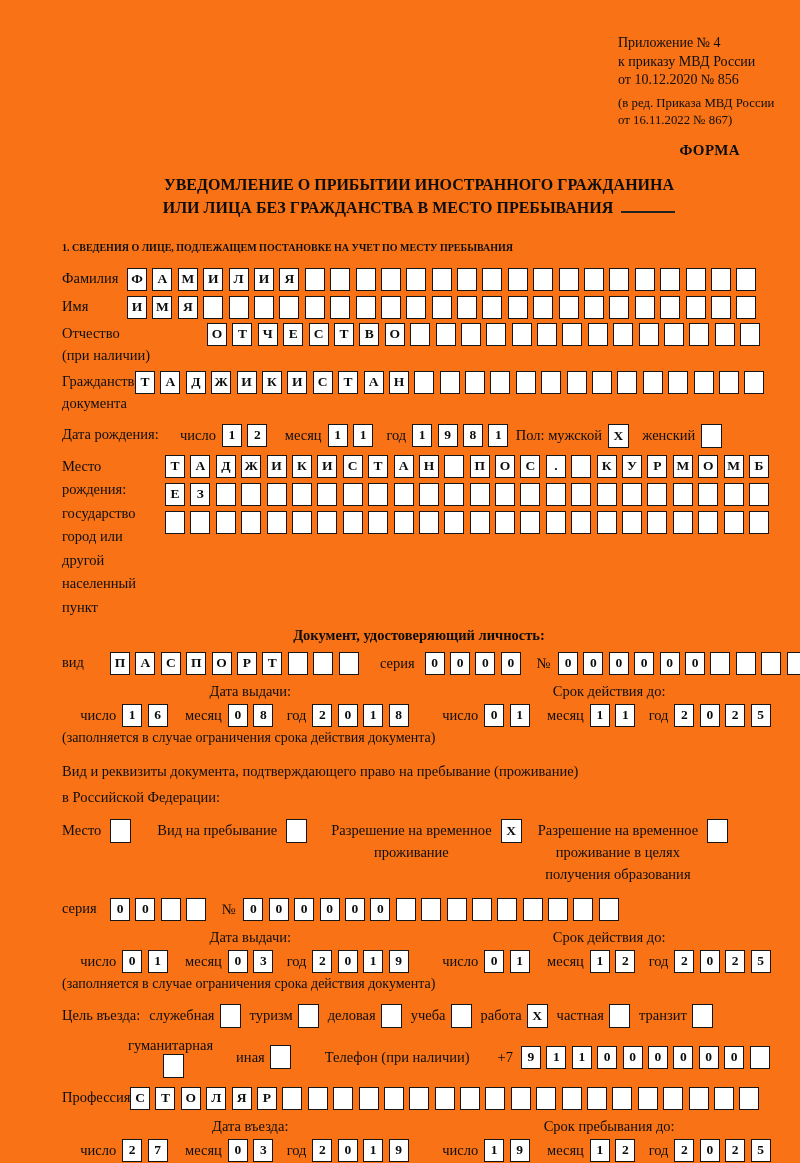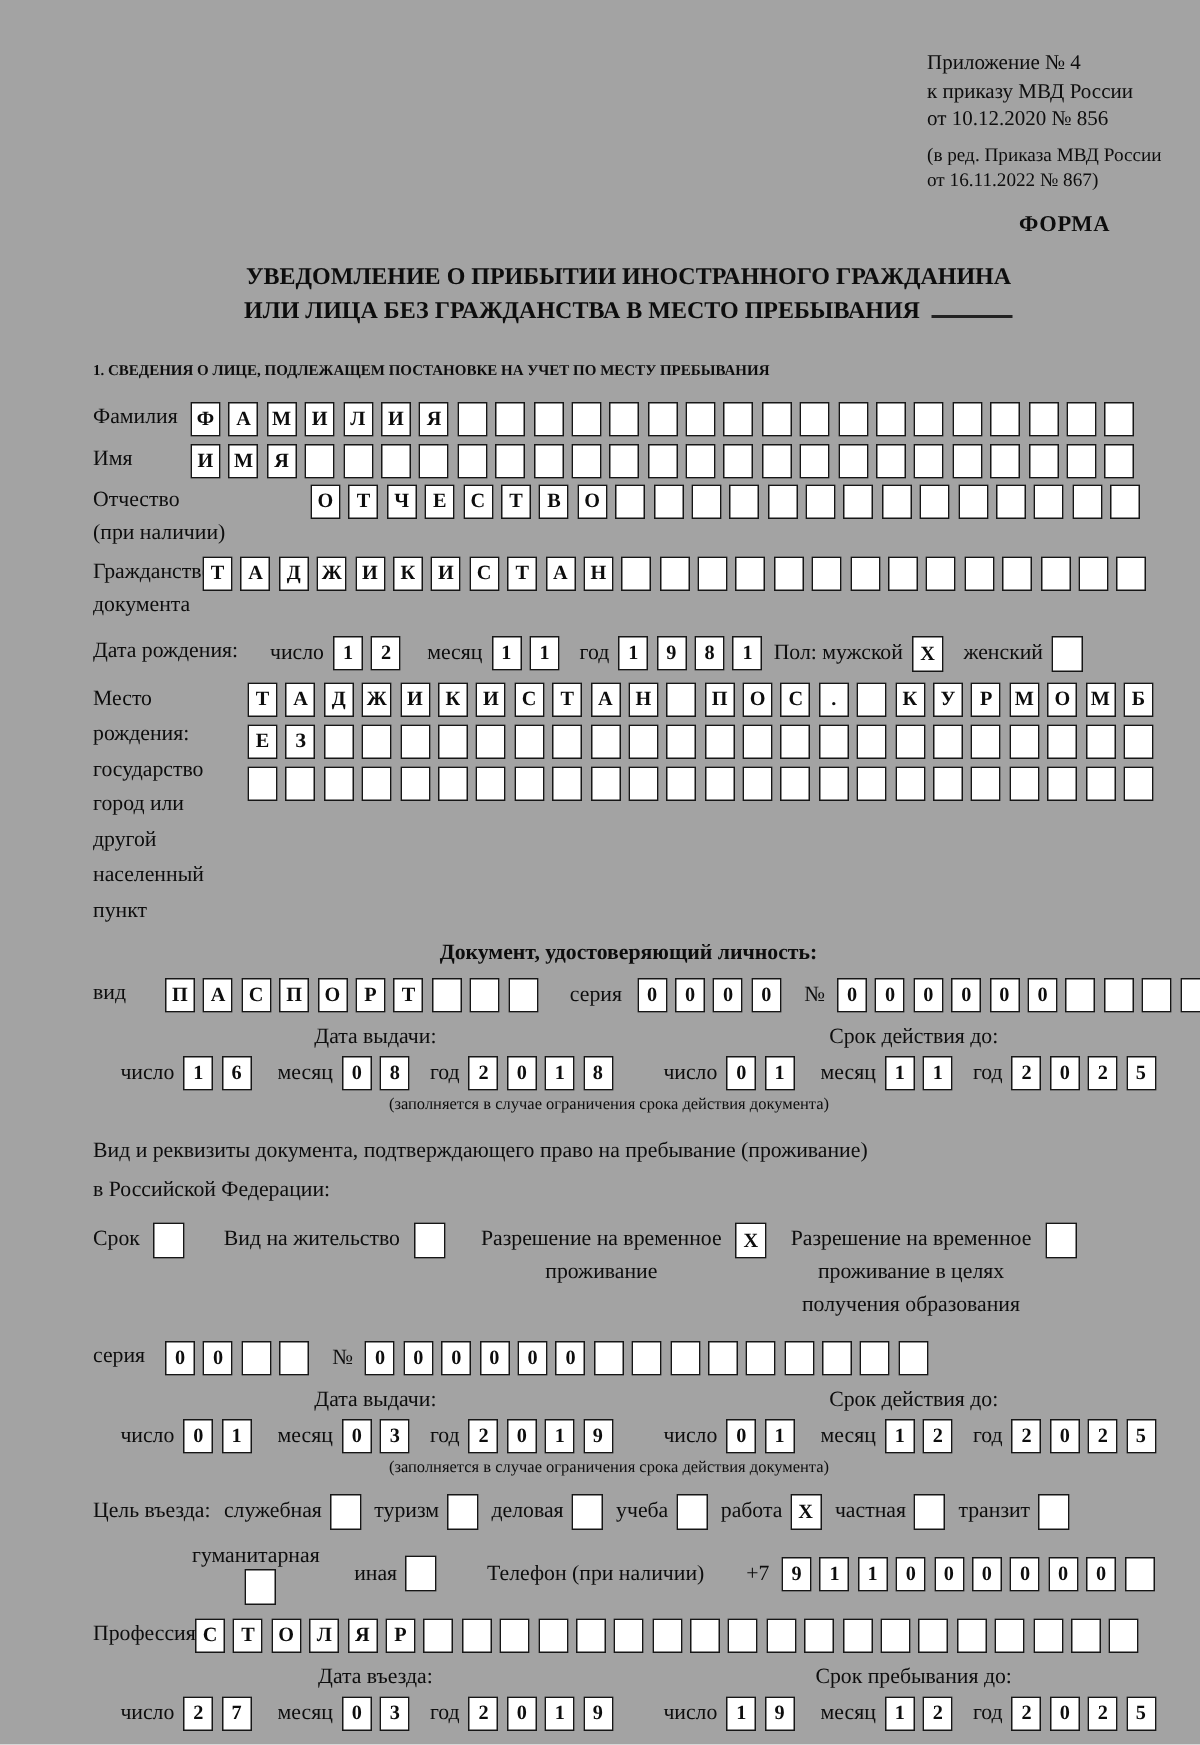--- a/index.html
+++ b/index.html
@@ -1,18 +1,18 @@
 <!DOCTYPE html>
 <html><head>
 <meta charset="utf-8">
 <title>Уведомление о прибытии</title>
 <style>
   *{box-sizing:border-box;}
   html,body{margin:0;padding:0;background:#fff;}
-  .page{width:800px;height:1163px;padding:34px 24px 0 62px;background:#a3a3a3;color:#0d0d0d;
+  .page{width:800px;height:1163px;padding:34px 24px 0 62px;background:#f97316;color:#0d0d0d;
         font-family:"Liberation Serif","DejaVu Serif",serif;position:relative;overflow:hidden;}
 
   .appendix{margin-left:556px;font-size:14px;line-height:1.33;}
   .amendment{margin-top:5px;font-size:12.8px;line-height:1.35;}
   .forma{margin-top:13px;text-align:right;padding-right:36px;font-weight:700;font-size:15px;letter-spacing:.4px;}
   .title{margin-top:14px;text-align:center;font-weight:700;font-size:16px;line-height:1.44;}
   .blank-underline{display:inline-block;width:54px;height:3px;border-bottom:2px solid #222;margin-left:8px;}
   .sec-heading{margin-top:23px;font-weight:700;font-size:10px;}
 
   .formbody{margin-top:15px;}
@@ -32,21 +32,21 @@
   .dw{margin-right:6px;align-self:center;}
   .mll{margin-left:12px;}
 
   .doc-heading{text-align:center;font-weight:700;font-size:14.5px;margin:8px 0 8px;}
 
   .dpair{display:flex;margin-top:8px;justify-content:flex-end;}
   .dgl{width:340px;flex:0 0 auto;}
   .dgr{margin-left:22px;}
   .dg-title{text-align:center;font-size:14.5px;margin-bottom:4px;}
   .dg-line{display:flex;align-items:center;font-size:14.5px;}
-  .dnote{font-size:11px;text-align:center;padding-right:26px;margin-top:3px;}
+  .dnote{font-size:14px;text-align:left;padding-right:26px;margin-top:3px;}
 
   .intro{font-size:14.5px;margin-top:12px;line-height:1.8;}
 
   .opts{display:flex;align-items:flex-start;margin-top:8px;font-size:14.5px;}
   .opt{display:flex;align-items:flex-start;}
   .opt .cell{margin-left:9px;margin-right:0;}
   .opt-lines{text-align:center;line-height:1.55;}
   .opt2{margin-left:26px;} .opt3{margin-left:24px;} .opt4{margin-left:16px;}
 
   .purposes{display:flex;align-items:center;font-size:14.5px;margin-top:12px;}
@@ -414,27 +414,27 @@
     <div class="dnote">(заполняется в случае ограничения срока действия документа)</div>
 
     <div class="intro">
       <div>Вид и реквизиты документа, подтверждающего право на пребывание (проживание)</div>
       <div>в Российской Федерации:</div>
     </div>
 
     <div class="opts">
       <div class="opt">
         <div class="opt-lines">
-            <div>Срок</div>
+            <div>Место</div>
           </div>
         <span class="cell cbox"></span>
       </div>
       <div class="opt opt2">
         <div class="opt-lines">
-            <div>Вид на жительство</div>
+            <div>Вид на пребывание</div>
           </div>
         <span class="cell cbox"></span>
       </div>
       <div class="opt opt3">
         <div class="opt-lines">
           <div>Разрешение на временное</div>
           <div>проживание</div>
         </div>
         <span class="cell cbox">X</span>
       </div>

